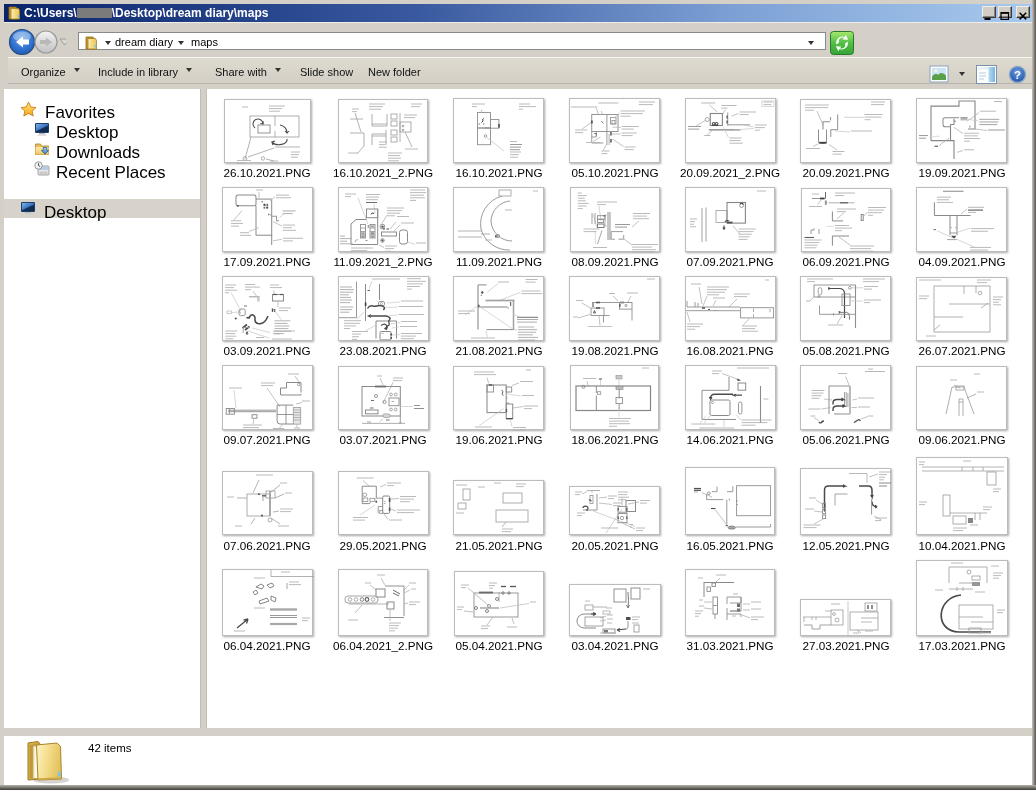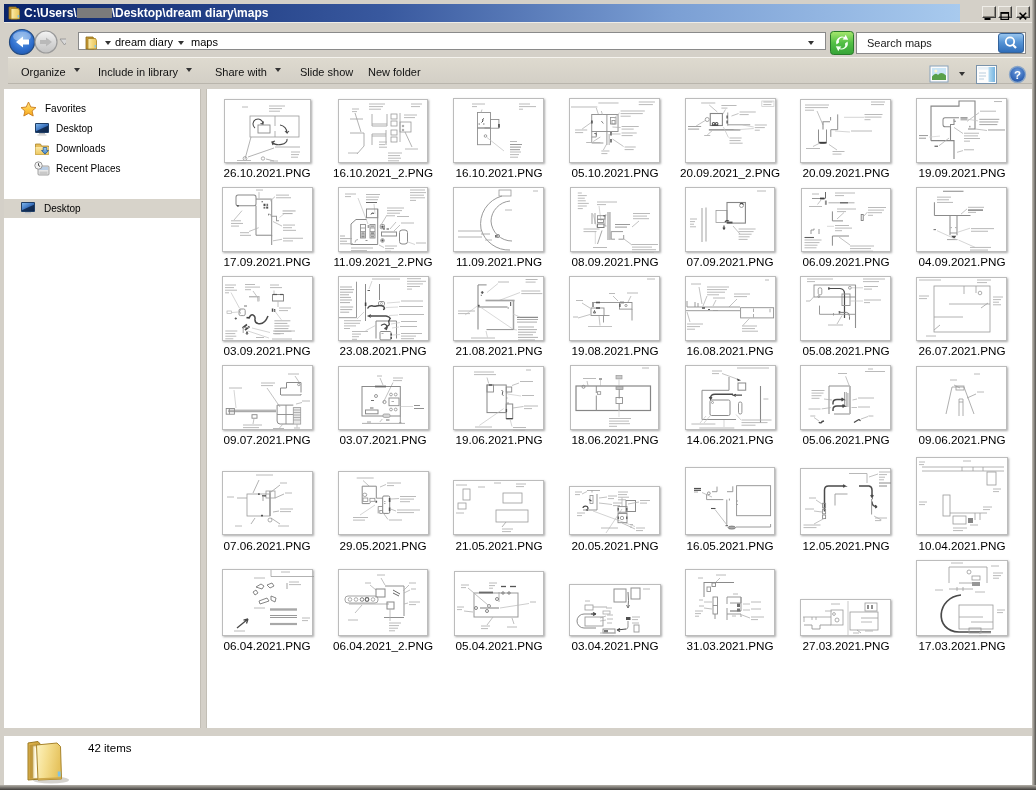--- a/index.html
+++ b/index.html
@@ -1,18 +1,18 @@
 <!DOCTYPE html>
 <html><head><meta charset="utf-8"><title>maps</title><style>
 *{margin:0;padding:0;box-sizing:border-box}
 html,body{width:1036px;height:790px;overflow:hidden;background:#d4d0c8;
  font-family:"Liberation Sans",sans-serif;-webkit-font-smoothing:antialiased}
 #frame{position:absolute;left:0;top:0;width:1036px;height:790px}
 
-#titlebar{position:absolute;left:4px;top:4px;width:956px;height:18px;
+#titlebar{position:absolute;left:4px;top:4px;width:1030px;height:18px;
  background:linear-gradient(to right,#0a246a,#39599f 40%,#7b9fd4 70%,#a8caee 100%);padding-left:28px;}
 #titlebar .ticon{position:absolute;left:3px;top:1px}
 #ttext{position:absolute;left:20px;top:2px;font-size:12px;font-weight:bold;color:#fff;white-space:pre}
 #redact{display:inline-block;width:35px;height:10px;background:#7b7b7b;margin:0 0 -1px 0}
 .wbtn{position:absolute;top:2px;width:14px;height:12px;background:#d2cec6;
  border:1px solid;border-color:#efede8 #3c3c3c #3c3c3c #efede8;box-shadow:inset -1px -1px 0 #8a867e}
 
 #navbar{position:absolute;left:4px;top:22px;width:1028px;height:35px;background:#d4d0c8;border-top:1px solid #efede8}
 #addr{position:absolute;left:74px;top:9px;width:748px;height:18px;background:#fff;
  border:1px solid #8a8a8a}
@@ -22,21 +22,21 @@
 
 #toolbar{position:absolute;left:8px;top:57px;width:1028px;height:27px;
  background:linear-gradient(#dedacf,#d3cfc6);border-top:1px solid #f5f3ee;border-bottom:1px solid #b9b5ac}
 .tbi{position:absolute;top:8px;font-size:11px;color:#111}
 .tri{display:inline-block;width:0;height:0;border:3.5px solid transparent;border-top:4px solid #333;margin-left:5px;vertical-align:1px}
 .tri2{display:inline-block;width:0;height:0;border:3.5px solid transparent;border-top:4px solid #333}
 
 #sidebar{position:absolute;left:4px;top:89px;width:196px;height:639px;background:#fff}
 #split{position:absolute;left:200px;top:89px;width:7px;height:639px;background:#d4d0c8;border-left:1px solid #c2beb5;border-right:1px solid #c2beb5}
 #content{position:absolute;left:207px;top:89px;width:825px;height:639px;background:#fff}
-.sit{position:absolute;font-size:10px;color:#000}
+.sit{position:absolute;font-size:17px;color:#000}
 #selrow{position:absolute;left:0px;top:110px;width:196px;height:19px;background:#d7d3ca}
 
 #band{position:absolute;left:4px;top:728px;width:1028px;height:8px;background:#d4d0c8}
 #details{position:absolute;left:4px;top:736px;width:1028px;height:49px;background:#fff}
 #details .cnt{position:absolute;left:84px;top:6px;font-size:11.5px;color:#000}
 #edge-r{position:absolute;right:0;top:0;width:4px;height:790px;background:linear-gradient(to right,#c6c2ba,#55534f)}
 #edge-b{position:absolute;left:0;bottom:0;width:1036px;height:5px;background:linear-gradient(#b5b1a9,#3f3d3a)}
 
 .th{position:absolute;background:#fff;border:1px solid #bcbcbc;box-shadow:1px 1px 2px rgba(100,100,100,.55)}
 .th svg{display:block}
@@ -114,35 +114,20 @@
           <linearGradient id="gr" x1="0" y1="0" x2="0" y2="1">
             <stop offset="0" stop-color="#a8e86e"></stop>
             <stop offset="0.5" stop-color="#52bf45"></stop>
             <stop offset="1" stop-color="#35a336"></stop>
           </linearGradient>
         </defs>
 <rect x="0.5" y="0.5" width="23" height="23" rx="3" fill="url(#gr)" stroke="#2a7a2a"></rect>
 <path d="M6.5,13.5 a6,6 0 0 1 8,-7.5 l1.2,-2.2 l2.5,5 l-5.6,-0.4 l1.4,-1.6 a3.8,3.8 0 0 0 -5,4.8 z" fill="#fff"></path>
 <path d="M17.5,10.5 a6,6 0 0 1 -8,7.5 l-1.2,2.2 l-2.5,-5 l5.6,0.4 l-1.4,1.6 a3.8,3.8 0 0 0 5,-4.8 z" fill="#f2fff0"></path>
 </svg>
-<div id="search">
-        <span class="hint">Search maps</span>
-        <svg width="26" height="20" viewBox="0 0 26 20" style="position:absolute;right:1px;top:0px">
-<defs>
-            <linearGradient id="sb" x1="0" y1="0" x2="0" y2="1">
-              <stop offset="0" stop-color="#9cc8f0"></stop>
-              <stop offset="0.45" stop-color="#5795d6"></stop>
-              <stop offset="1" stop-color="#2e6cb8"></stop>
-            </linearGradient>
-          </defs>
-<rect x="0.5" y="0.5" width="25" height="19" rx="2.5" fill="url(#sb)" stroke="#33639c"></rect>
-<circle cx="12" cy="8.6" r="4.2" fill="none" stroke="#fff" stroke-width="1.8"></circle>
-<line x1="14.8" y1="11.7" x2="18" y2="15" stroke="#fff" stroke-width="2.2"></line>
-</svg>
-      </div>
 </div>
 <div id="toolbar">
 <span class="tbi" style="left:13px">Organize <span class="tri"></span></span>
 <span class="tbi" style="left:90px">Include in library <span class="tri"></span></span>
 <span class="tbi" style="left:207px">Share with <span class="tri"></span></span>
 <span class="tbi" style="left:292px">Slide show</span>
 <span class="tbi" style="left:360px">New folder</span>
 <svg width="20" height="18" viewBox="0 0 20 18" style="position:absolute;left:921px;top:7px">
 <rect x="1" y="1" width="18" height="16" fill="#fbfbfb" stroke="#8aa3bc"></rect>
 <rect x="3" y="3" width="14" height="12" fill="#c9e4f5"></rect>

